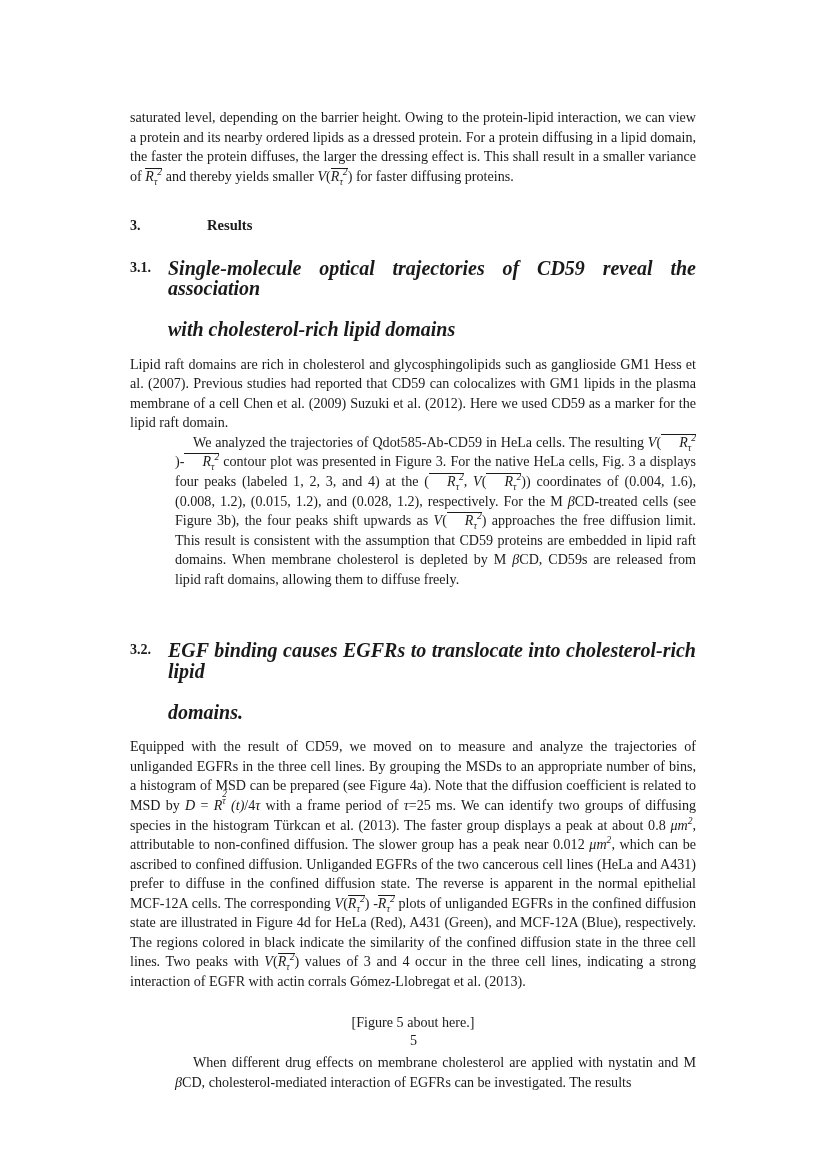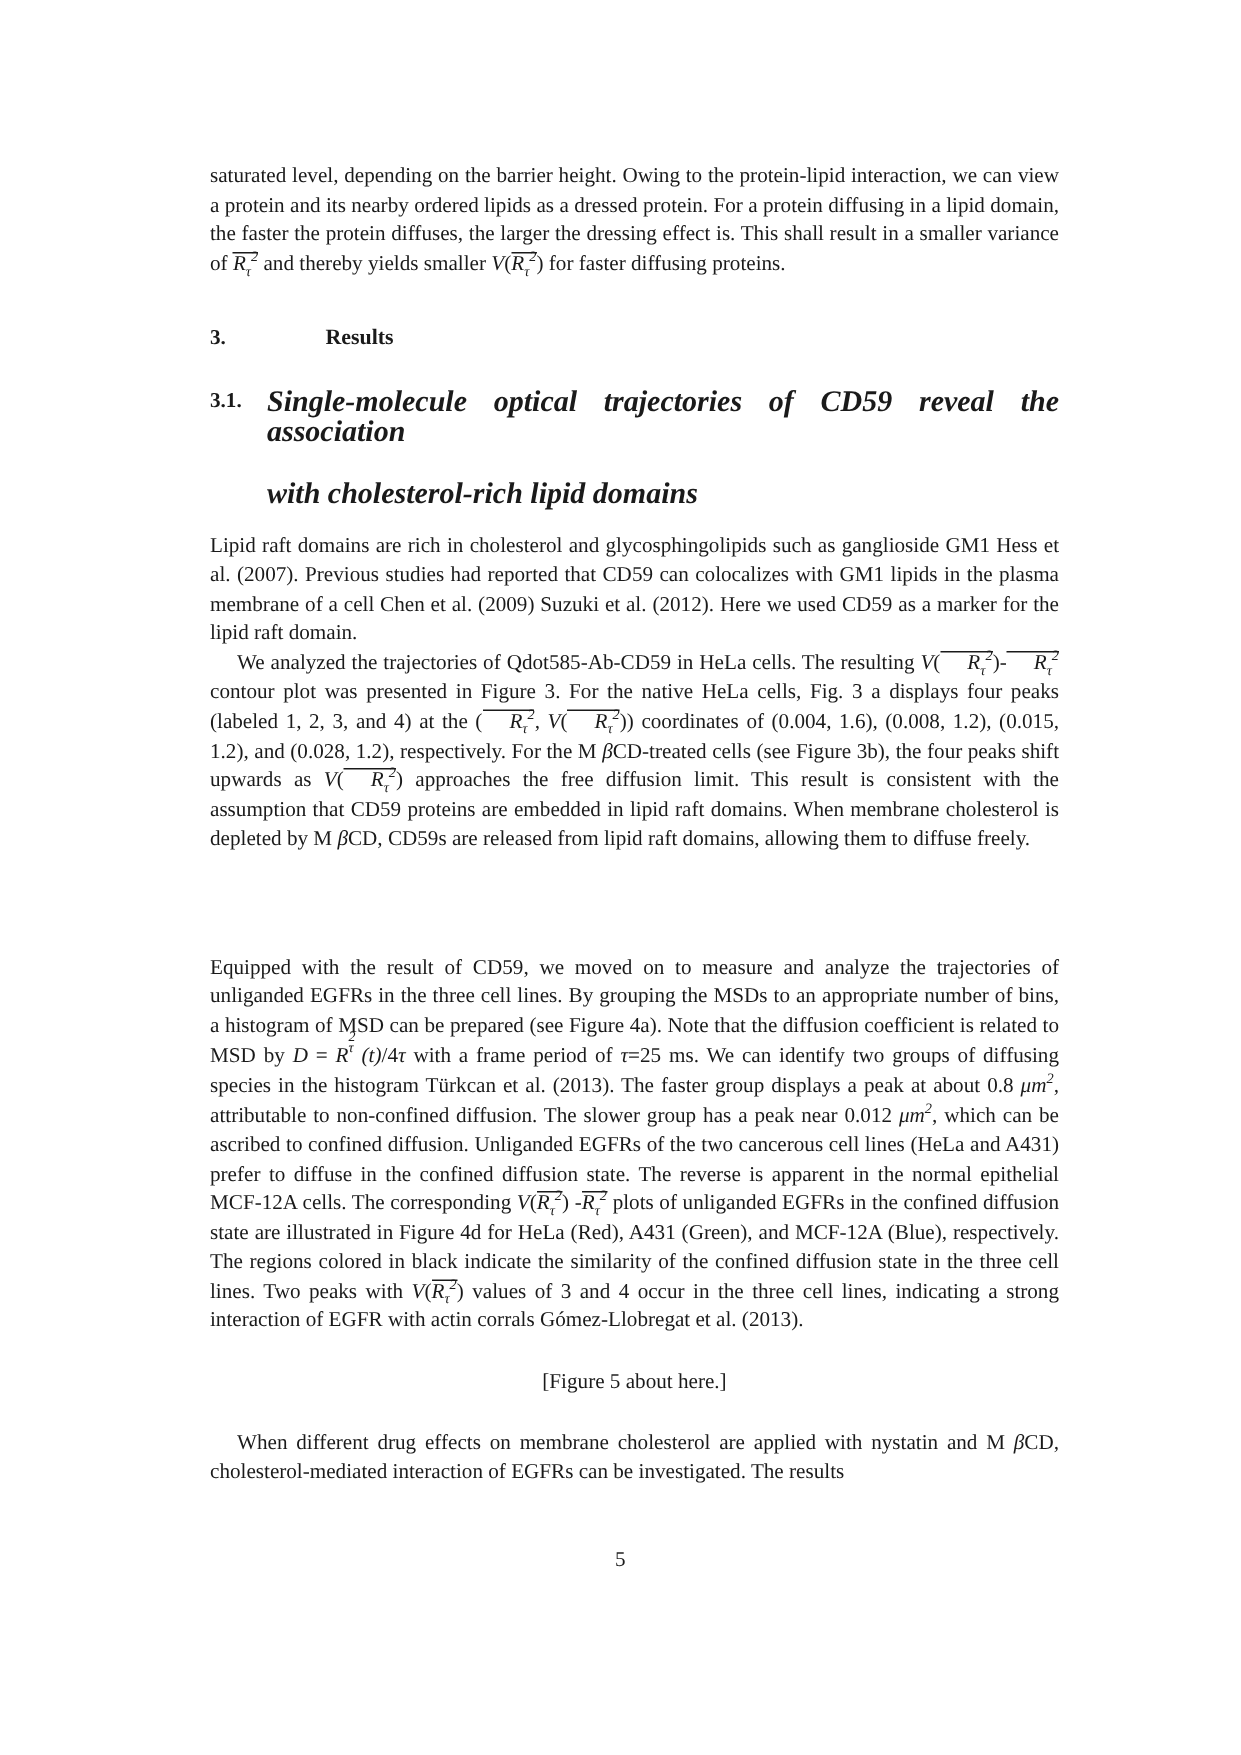--- a/index.html
+++ b/index.html
@@ -10,33 +10,33 @@
   body {
     width: 827px;
     height: 1170px;
     font-family: "Liberation Serif", "DejaVu Serif", serif;
     color: #1a1a1a;
     position: relative;
     overflow: hidden;
   }
   .page {
     position: absolute;
-    left: 140px;
+    left: 130px;
     top: 108px;
     width: 566px;
   }
   p, .heading-row, .figure-note {
     margin: 0;
     font-size: 14.1px;
     line-height: 19.55px;
     text-align: justify;
     text-justify: inter-word;
     hyphens: none;
   }
-  p.indent { text-indent: 18px; }
+  p.indent { text-indent: 18px; margin-left: 45px; }
 
   
   .sec-gap-top { height: 30px; }
   .sec-gap-sub { height: 22px; }
   .sec-gap-after { height: 15px; }
 
   .heading-row {
     display: flex;
     align-items: flex-start;
     font-weight: bold;
@@ -155,20 +155,27 @@
 
   <p>Lipid raft domains are rich in cholesterol and glycosphingolipids such as ganglioside GM1 Hess et al. (2007). Previous studies had reported that CD59 can colocalizes with GM1 lipids in the plasma membrane of a cell Chen et al. (2009) Suzuki et al. (2012). Here we used CD59 as a marker for the lipid raft domain.</p>
 
   <p class="indent"><span>We analyzed the trajectories of Qdot585-Ab-CD59 in HeLa cells. The resulting </span><span class="math">V</span><span class="mathup">(</span><span class="ovl"><span class="math">R</span><sub class="math">τ</sub><sup class="math">2</sup></span><span class="mathup">)</span><span class="mathup">-</span><span class="ovl"><span class="math">R</span><sub class="math">τ</sub><sup class="math">2</sup></span><span> contour plot was presented in Figure 3. For the native HeLa cells, Fig. 3 a displays four peaks (labeled 1, 2, 3, and 4) at the </span><span class="mathup">(</span><span class="ovl"><span class="math">R</span><sub class="math">τ</sub><sup class="math">2</sup></span><span class="mathup">, </span><span class="math">V</span><span class="mathup">(</span><span class="ovl"><span class="math">R</span><sub class="math">τ</sub><sup class="math">2</sup></span><span class="mathup">)</span><span class="mathup">)</span><span> coordinates of (0.004, 1.6), (0.008, 1.2), (0.015, 1.2), and (0.028, 1.2), respectively. For the M </span><span class="math">β</span><span>CD-treated cells (see Figure 3b), the four peaks shift upwards as </span><span class="math">V</span><span class="mathup">(</span><span class="ovl"><span class="math">R</span><sub class="math">τ</sub><sup class="math">2</sup></span><span class="mathup">)</span><span> approaches the free diffusion limit. This result is consistent with the assumption that CD59 proteins are embedded in lipid raft domains. When membrane cholesterol is depleted by M </span><span class="math">β</span><span>CD, CD59s are released from lipid raft domains, allowing them to diffuse freely.</span></p>
 
   <div class="fig-gap"></div>
 
 
   <div class="sec-gap-top"></div>
 
+  <div class="heading-row">
+    <span class="heading-num">3.2.</span>
+    <span class="heading-text-sub">
+      <span class="sub-justify">EGF binding causes EGFRs to translocate into cholesterol-rich lipid</span>
+      <span class="l2">domains.</span>
+    </span>
+  </div>
 
   <div class="sec-gap-after"></div>
 
   <p><span>Equipped with the result of CD59, we moved on to measure and analyze the trajectories of unliganded EGFRs in the three cell lines. By grouping the MSDs to an appropriate number of bins, a histogram of MSD can be prepared (see Figure 4a). Note that the diffusion coefficient is related to MSD by </span><span class="math">D</span><span class="mathup"> = </span><span class="math">R</span><span class="stack"><sup class="math">2</sup><sub class="math">τ</sub></span><span class="math">(t)</span><span class="mathup">/4</span><span class="math">τ</span><span> with a frame period of </span><span class="math">τ</span><span>=25 ms. We can identify two groups of diffusing species in the histogram Türkcan et al. (2013). The faster group displays a peak at about 0.8 </span><span class="math">μm</span><sup class="math">2</sup><span>, attributable to non-confined diffusion. The slower group has a peak near 0.012 </span><span class="math">μm</span><sup class="math">2</sup><span>, which can be ascribed to confined diffusion. Unliganded EGFRs of the two cancerous cell lines (HeLa and A431) prefer to diffuse in the confined diffusion state. The reverse is apparent in the normal epithelial MCF-12A cells. The corresponding </span><span class="math">V</span><span class="mathup">(</span><span class="ovl"><span class="math">R</span><sub class="math">τ</sub><sup class="math">2</sup></span><span class="mathup">)</span><span class="mathup"> -</span><span class="ovl"><span class="math">R</span><sub class="math">τ</sub><sup class="math">2</sup></span><span> plots of unliganded EGFRs in the confined diffusion state are illustrated in Figure 4d for HeLa (Red), A431 (Green), and MCF-12A (Blue), respectively. The regions colored in black indicate the similarity of the confined diffusion state in the three cell lines. Two peaks with </span><span class="math">V</span><span class="mathup">(</span><span class="ovl"><span class="math">R</span><sub class="math">τ</sub><sup class="math">2</sup></span><span class="mathup">)</span><span> values of 3 and 4 occur in the three cell lines, indicating a strong interaction of EGFR with actin corrals Gómez-Llobregat et al. (2013).</span></p>
 
   <div class="fig-gap"></div>
 
   <p class="figure-note">[Figure 5 about here.]</p>
 
   <div class="fig-gap"></div>

